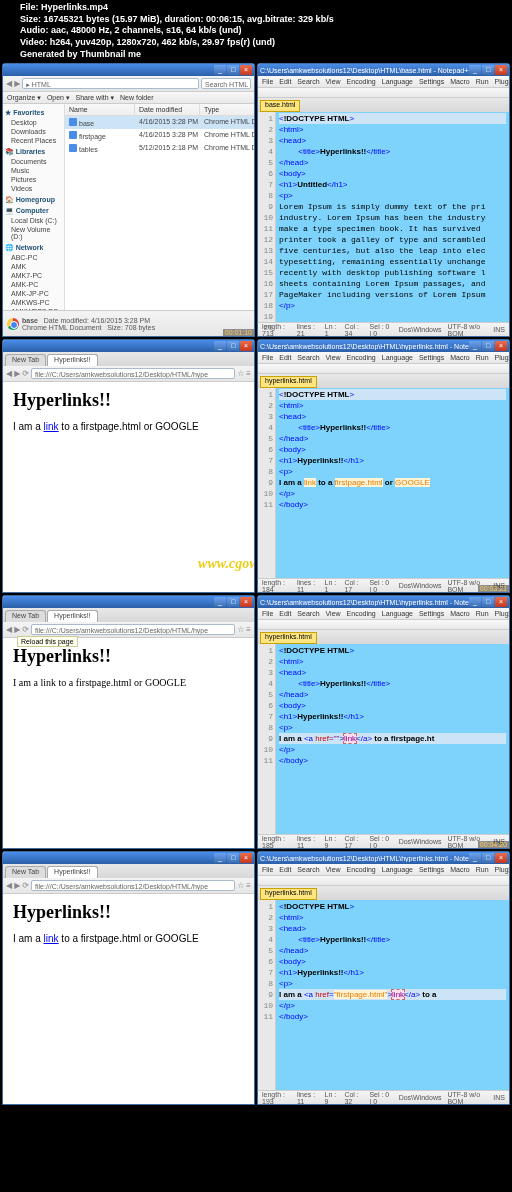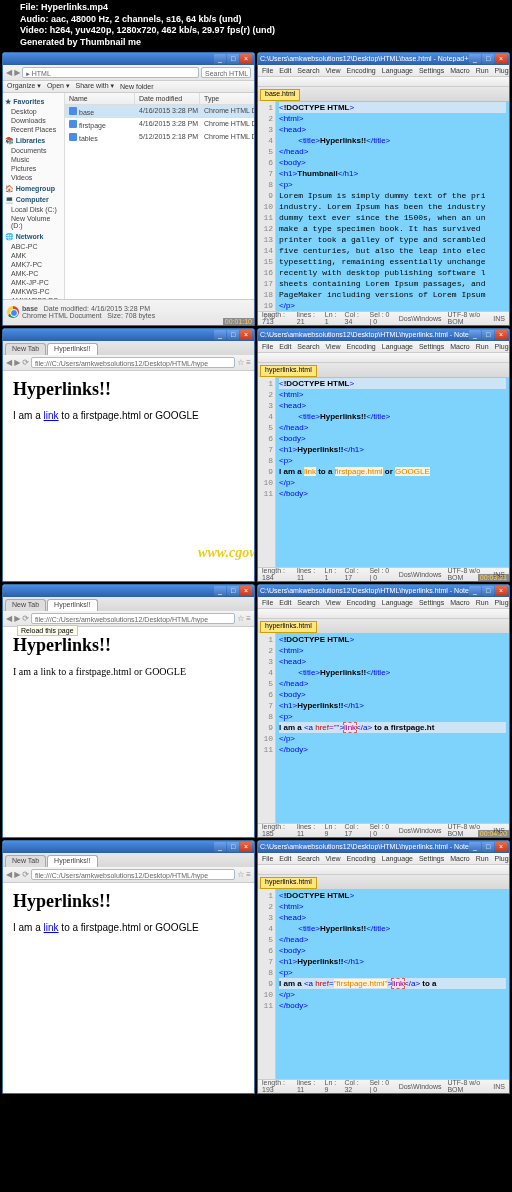--- a/index.html
+++ b/index.html
@@ -50,20 +50,21 @@
 .wmark{position:absolute;color:#e8c800;font:italic bold 14px Georgia;opacity:.9;pointer-events:none}
 .chromeico{width:12px;height:12px;border-radius:50%;background:conic-gradient(#db4437 0 120deg,#0f9d58 120deg 240deg,#ffcd40 240deg 360deg);display:inline-block;margin-right:3px;position:relative}
 .chromeico:after{content:"";position:absolute;top:3px;left:3px;width:6px;height:6px;border-radius:50%;background:#4285f4;border:1px solid #fff}
 .navicon{font:8px Arial;color:#888}
 </style>
 </head>
 <body>
 
 <div class="meta">
 <div>File: Hyperlinks.mp4</div>
+<div>Size: 16745321 bytes (15.97 MiB), duration: 00:06:15, avg.bitrate: 329 kb/s</div>
 <div>Audio: aac, 48000 Hz, 2 channels, s16, 64 kb/s (und)</div>
 <div>Video: h264, yuv420p, 1280x720, 462 kb/s, 29.97 fps(r) (und)</div>
 <div>Generated by Thumbnail me</div>
 </div>
 
 <div class="row">
 <div class="win">
   <div class="titlebar">
         <span></span>
     <div class="tbtns">
@@ -190,25 +191,24 @@
           <div>19</div>
           <div>20</div>
         </div>
     <div class="code">
 <div class="ksel"><span class="kblue">&lt;</span><span class="kblack">!DOCTYPE HTML</span><span class="kblue">&gt;</span></div>
 <div><span class="kblue">&lt;html&gt;</span></div>
 <div><span class="kblue">&lt;head&gt;</span></div>
 <div>    <span class="kblue">&lt;title&gt;</span><span class="kblack">Hyperlinks!!</span><span class="kblue">&lt;/title&gt;</span></div>
 <div><span class="kblue">&lt;/head&gt;</span></div>
 <div><span class="kblue">&lt;body&gt;</span></div>
-<div><span class="kblue">&lt;h1&gt;</span><span class="kblack">Thumbnail</span><span class="kblue">&lt;/h1&gt;</span></div>
+<div><span class="kblue">&lt;h1&gt;</span><span class="kblack">Untitled</span><span class="kblue">&lt;/h1&gt;</span></div>
 <div><span class="kblue">&lt;p&gt;</span></div>
 <div class="kblack">Lorem Ipsum is simply dummy text of the pri</div>
 <div class="kblack">industry. Lorem Ipsum has been the industry</div>
-<div class="kblack">dummy text ever since the 1500s, when an un</div>
 <div class="kblack">make a type specimen book. It has survived </div>
 <div class="kblack">printer took a galley of type and scrambled</div>
 <div class="kblack">five centuries, but also the leap into elec</div>
 <div class="kblack">typesetting, remaining essentially unchange</div>
 <div class="kblack">recently with desktop publishing software l</div>
 <div class="kblack">sheets containing Lorem Ipsum passages, and</div>
 <div class="kblack">PageMaker including versions of Lorem Ipsum</div>
 <div><span class="kblue">&lt;/p&gt;</span></div>
     </div>
   </div>

